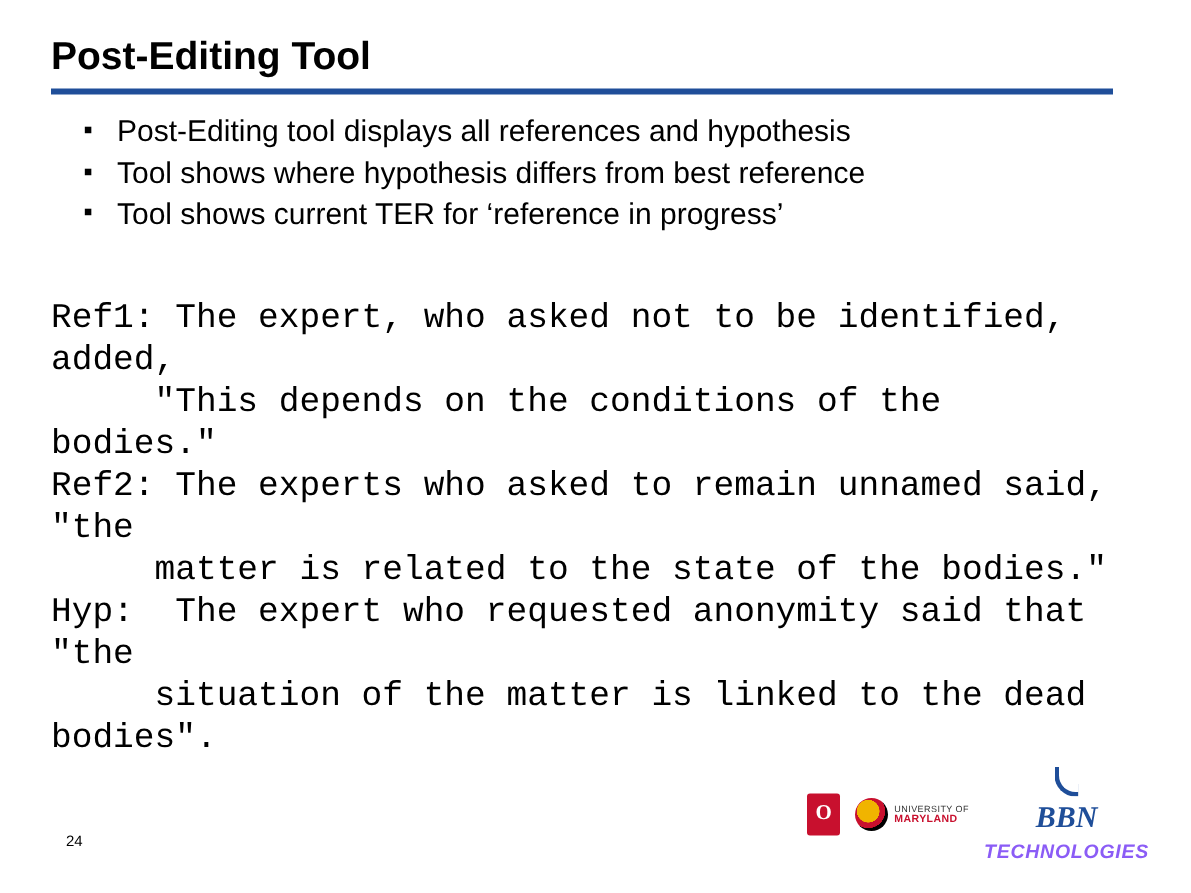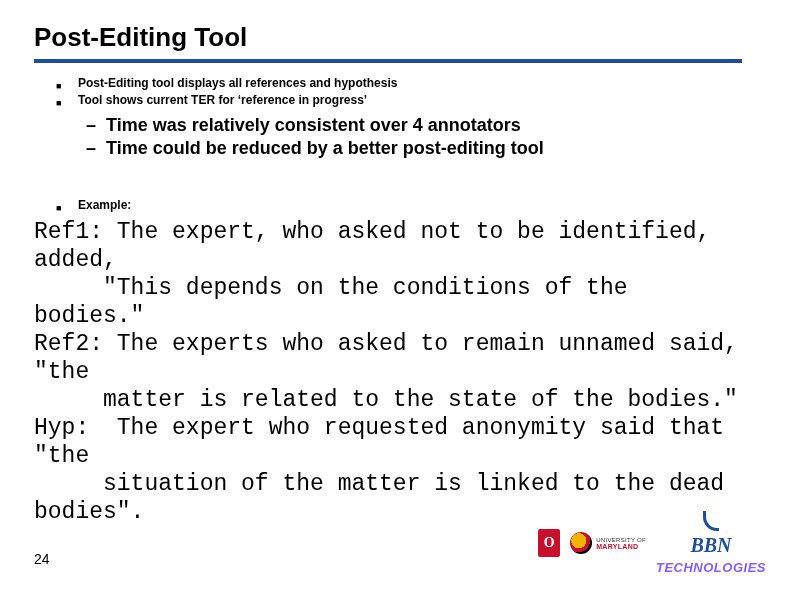--- a/index.html
+++ b/index.html
@@ -30,22 +30,22 @@
     background: #1f4e99;
     margin: 0 0 12px 0;
   }
   ul.main {
     margin: 0;
     padding: 0 0 0 44px;
     list-style: none;
   }
   ul.main > li {
     position: relative;
-    font-size: 12px;
-    font-weight: bold;
+    font-size: 20px;
+    font-weight: normal;
     line-height: 1.28;
     padding: 1px 0;
   }
   ul.main > li::before {
     content: "\25A0";
     position: absolute;
     left: -22px;
     top: 6px;
     font-size: 9px;
   }
@@ -70,23 +70,23 @@
   .example-block {
     font-family: "Courier New", Courier, monospace;
     font-size: 23px;
     line-height: 1.22;
     white-space: pre-wrap;
     margin: 4px 0 0 0;
     font-weight: normal;
   }
   .footer {
     position: absolute;
-    left: 34px;
+    left: 44px;
     bottom: 28px;
-    font-size: 14px;
+    font-size: 10px;
   }
   .logo-row {
     position: absolute;
     right: 28px;
     bottom: 20px;
     display: flex;
     align-items: center;
     gap: 10px;
   }
   .logo-ohio {
@@ -161,33 +161,27 @@
 </head>
 <body>
 
 <div class="slide">
 
   <h1 class="title">Post-Editing Tool</h1>
   <div class="rule"></div>
 
   <ul class="main">
     <li>Post-Editing tool displays all references and hypothesis</li>
+    <li>Tool shows where hypothesis differs from best reference</li>
     <li>Tool shows current TER for ‘reference in progress’</li>
   </ul>
 
-  <ul class="sub">
-    <li>Time was relatively consistent over 4 annotators</li>
-    <li>Time could be reduced by a better post-editing tool</li>
-  </ul>
 
   <div class="spacer"></div>
 
-  <ul class="main">
-    <li>Example:</li>
-  </ul>
 
   <div class="example-block">Ref1: The expert, who asked not to be identified, added,
      "This depends on the conditions of the bodies."
 Ref2: The experts who asked to remain unnamed said, "the
      matter is related to the state of the bodies."
 Hyp:  The expert who requested anonymity said that "the
      situation of the matter is linked to the dead bodies".</div>
 
   <div class="footer">24</div>
 

